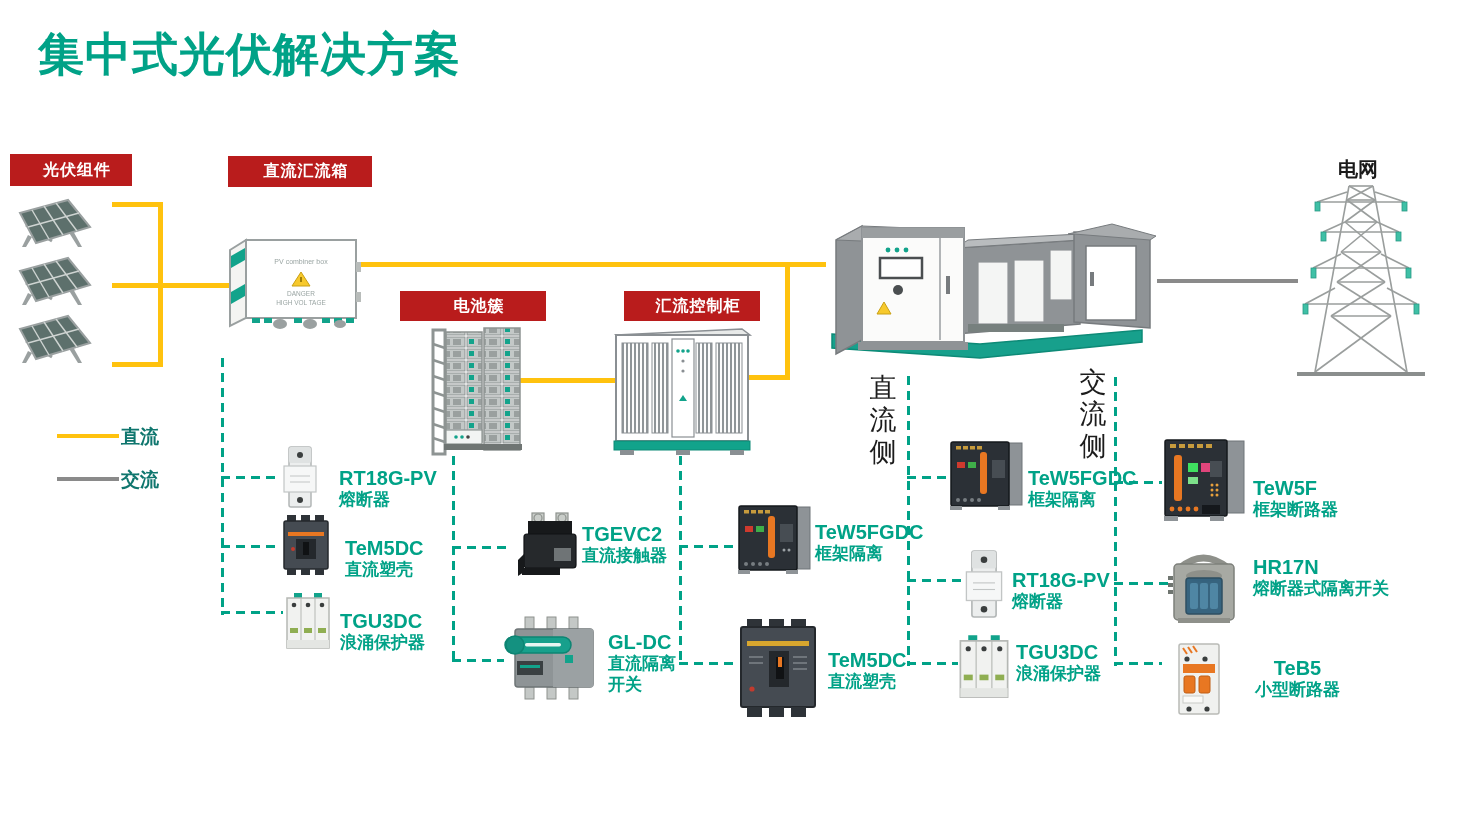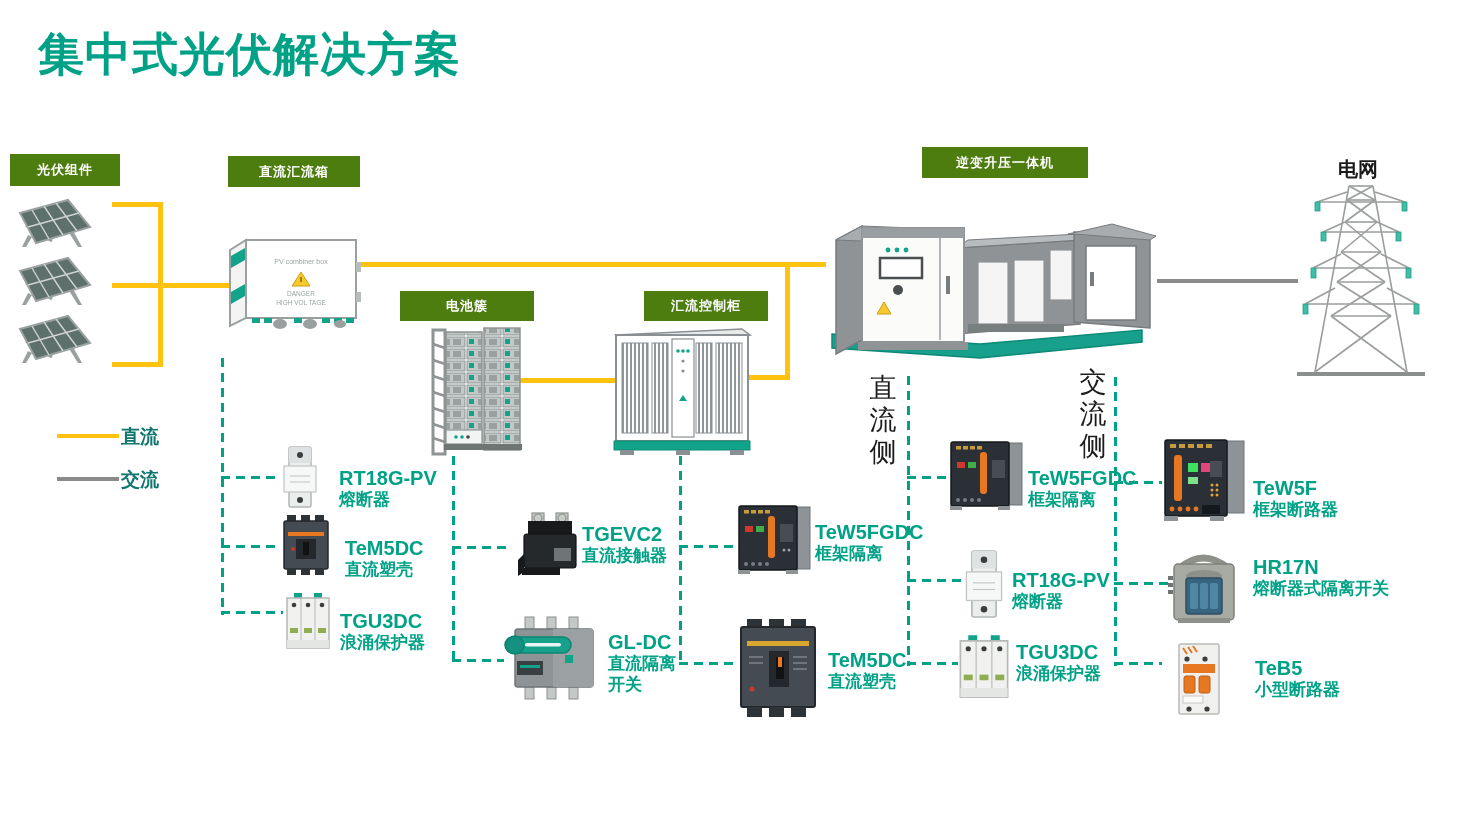--- a/index.html
+++ b/index.html
@@ -1,21 +1,21 @@
 <!DOCTYPE html>
 <html><head>
 <meta charset="utf-8">
 <style>
   html,body{margin:0;padding:0;background:#fff;}
   #stage{position:relative;width:1457px;height:752px;background:#fff;overflow:hidden;
          font-family:"Liberation Sans",sans-serif;}
   .abs{position:absolute;}
   #title{left:38px;top:24px;font-size:46px;font-weight:bold;color:#00A287;letter-spacing:1px;}
-  .chip{position:absolute;background:#4d7c0f;color:#fff;font-weight:bold;font-size:13px;
-        display:flex;align-items:center;justify-content:center;letter-spacing:1px;}
+  .chip{position:absolute;background:#b91c1c;color:#fff;font-weight:bold;font-size:16px;
+        display:flex;align-items:center;justify-content:center;letter-spacing:1px;padding-left:12px;}
   .grid-label{position:absolute;color:#1a1a1a;font-weight:bold;font-size:20px;}
   
   .yl{position:absolute;background:#FFC20E;}
   
   .gl{position:absolute;background:#8A8A8A;}
   
   .dh{position:absolute;height:3px;background:repeating-linear-gradient(90deg,#00A287 0 9px,transparent 9px 15px);}
   .dv{position:absolute;width:3px;background:repeating-linear-gradient(180deg,#00A287 0 9px,transparent 9px 15px);}
   .legend-text{position:absolute;color:#0f766e;font-weight:bold;font-size:19px;}
   .side-label{position:absolute;width:34px;color:#1c1c1c;font-size:27px;line-height:1.18;
@@ -28,22 +28,21 @@
 </head>
 <body>
 
 <div id="stage">
 
   <div id="title" class="abs">集中式光伏解决方案</div>
 
   <div class="chip" style="left:10px;top:154px;width:110px;height:32px;">光伏组件</div>
   <div class="chip" style="left:228px;top:156px;width:132px;height:31px;">直流汇流箱</div>
   <div class="chip" style="left:400px;top:291px;width:134px;height:30px;">电池簇</div>
-  <div class="chip" style="left:644px;top:291px;width:124px;height:30px;text-align:right;">汇流控制柜</div>
-  <div class="chip" style="left:922px;top:147px;width:166px;height:31px;">逆变升压一体机</div>
+  <div class="chip" style="left:624px;top:291px;width:124px;height:30px;text-align:right;">汇流控制柜</div>
   <div class="grid-label" style="left:1338px;top:156px;">电网</div>
 
   <div class="yl" style="left:112px;top:202px;width:51px;height:5px;"></div>
   <div class="yl" style="left:112px;top:283px;width:118px;height:5px;"></div>
   <div class="yl" style="left:112px;top:362px;width:51px;height:5px;"></div>
   <div class="yl" style="left:158px;top:202px;width:5px;height:165px;"></div>
   <div class="yl" style="left:348px;top:262px;width:478px;height:5px;"></div>
   <div class="yl" style="left:785px;top:262px;width:5px;height:118px;"></div>
   <div class="yl" style="left:748px;top:375px;width:42px;height:5px;"></div>
   <div class="yl" style="left:518px;top:378px;width:100px;height:5px;"></div>
@@ -561,18 +560,18 @@
     <div class="cname">浪涌保护器</div>
   </div>
   <div class="complabel" style="left:1253px;top:476px;">
     <div class="model">TeW5F</div>
     <div class="cname">框架断路器</div>
   </div>
   <div class="complabel" style="left:1253px;top:555px;">
     <div class="model">HR17N</div>
     <div class="cname">熔断器式隔离开关</div>
   </div>
-  <div class="complabel" style="left:1255px;top:656px;">
+  <div class="complabel" style="left:1255px;top:656px;text-align:center;">
     <div class="model">TeB5</div>
     <div class="cname">小型断路器</div>
   </div>
 
 </div>
 
 </body></html>

